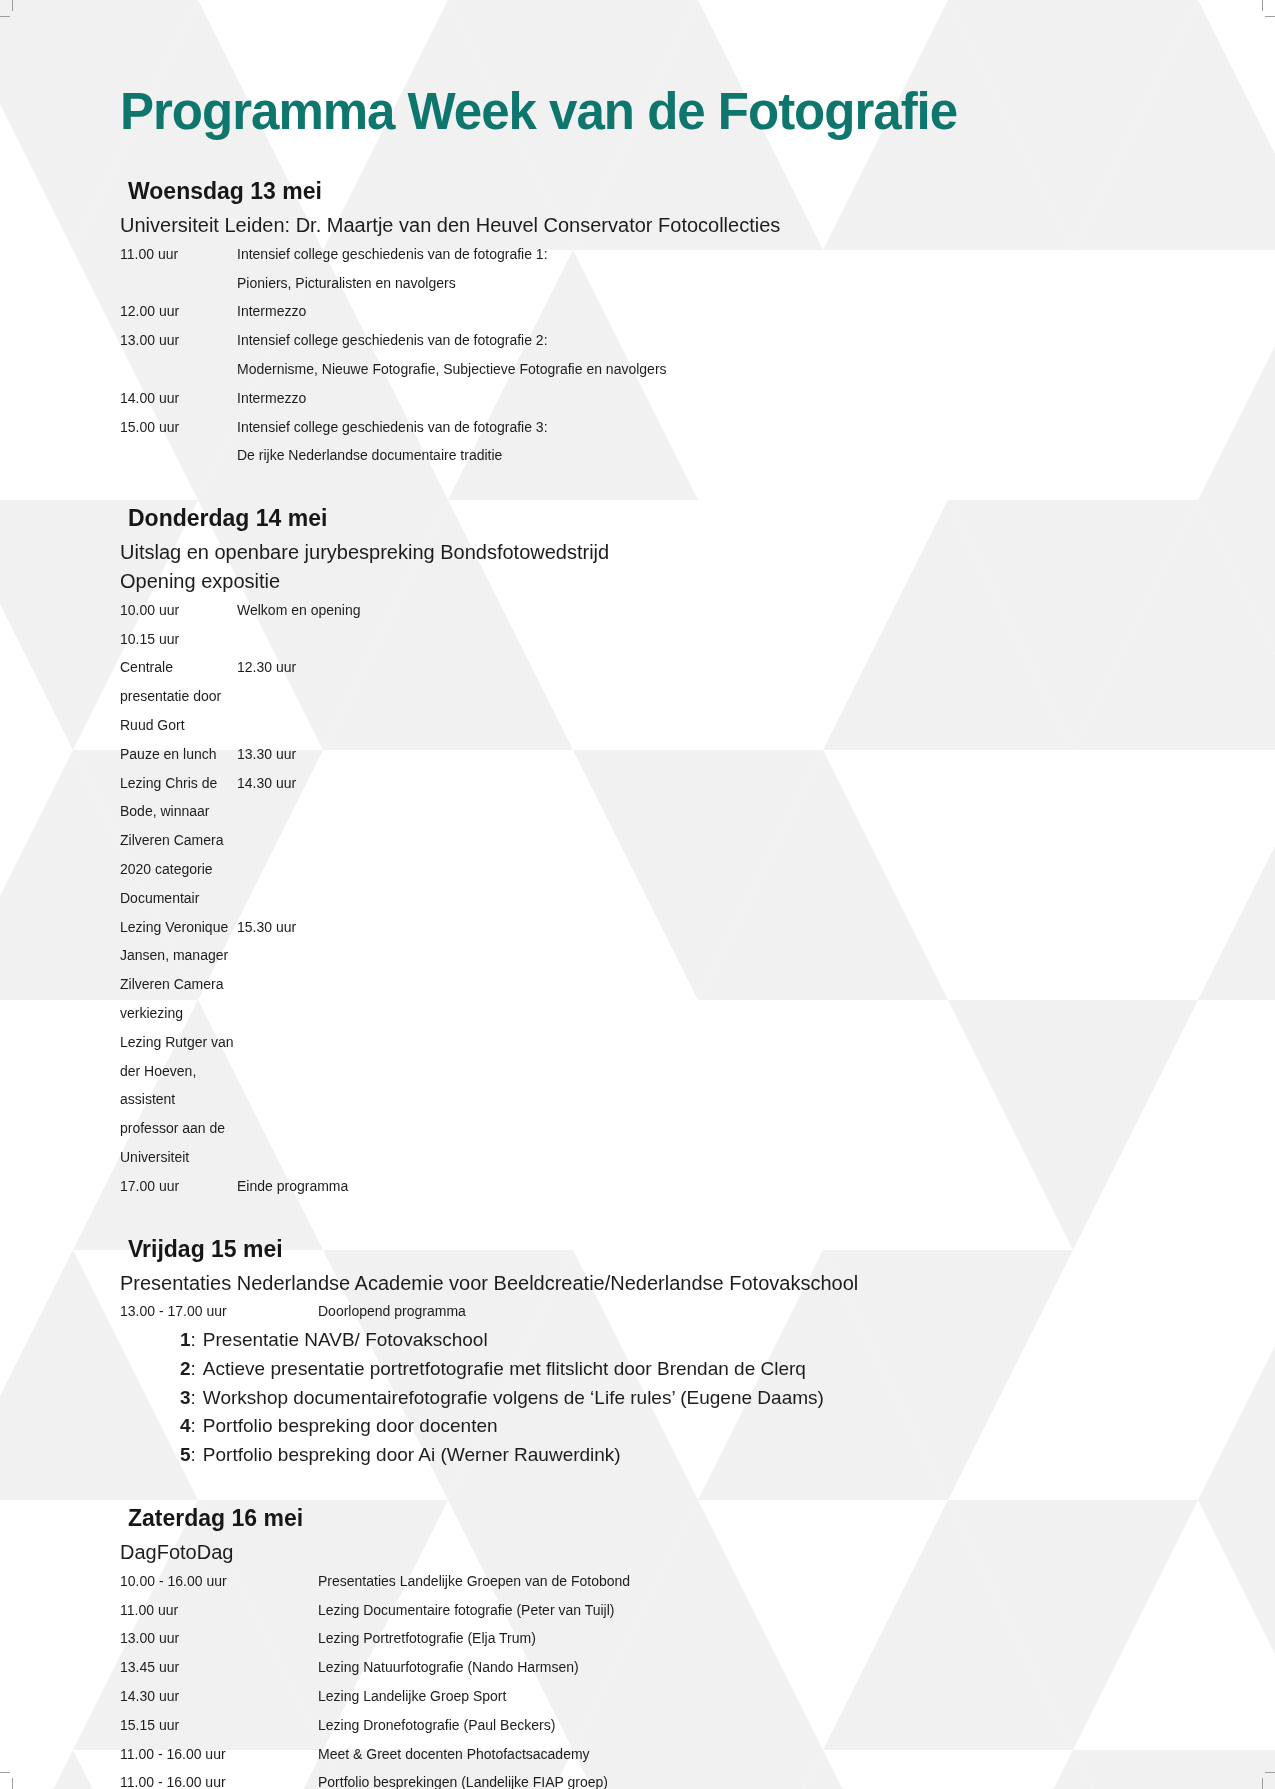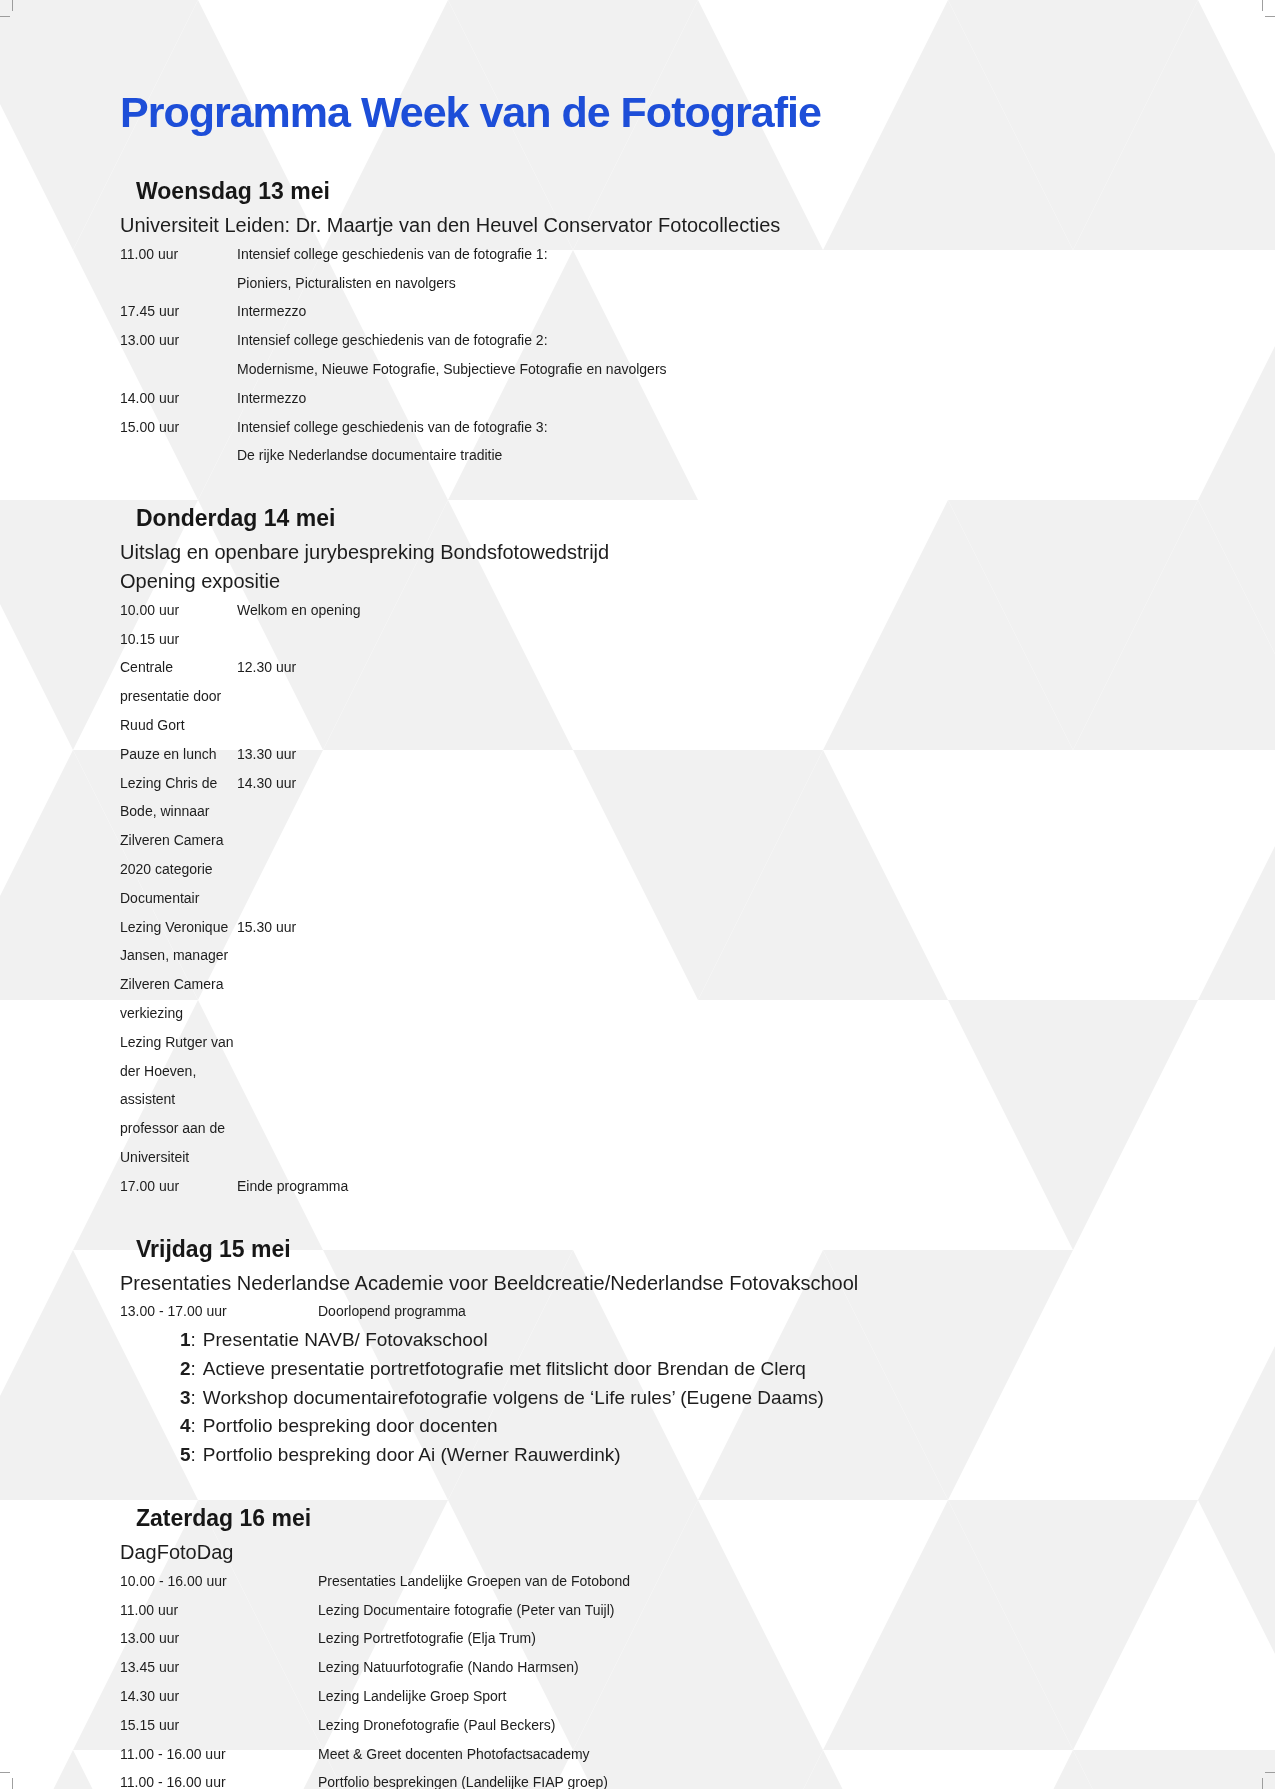--- a/index.html
+++ b/index.html
@@ -17,28 +17,28 @@
   
   .cm { position: absolute; background: #8e8e8e; opacity: .85; z-index: 2; }
   .cm.v { width: 1px; height: 11px; }
   .cm.h { width: 10px; height: 1px; }
 
   .content {
     position: absolute; left: 120px; top: 86px; width: 1040px; z-index: 1;
   }
   h1.title {
     margin: 0 0 38px 0;
-    font-size: 43px; line-height: 52px;
+    font-size: 51px; line-height: 52px;
     font-weight: 800; letter-spacing: -1px;
-    color: #1d4ed8;
+    color: #0f766e;
   }
   section { margin-top: 33px; }
   section:first-of-type { margin-top: 0; }
   h2.day {
-    margin: 0 0 5px 16px;
+    margin: 0 0 5px 8px;
     font-size: 23px; line-height: 30px; font-weight: 700;
     color: #171717;
   }
   .line { font-size: 20px; line-height: 28.8px; font-weight: 400; }
   .subhead { font-weight: 400; }
 
   .sched { display: grid; }
   .sched.narrow { grid-template-columns: 117px 1fr; }
   .sched.wide   { grid-template-columns: 198px 1fr; }
   .sched > div { font-size: 14px; line-height: 28.8px; }
@@ -122,21 +122,21 @@
     <h1 class="title">Programma Week van de Fotografie</h1>
 
     <section>
       <h2 class="day">Woensdag 13 mei</h2>
       <div class="line">Universiteit Leiden: Dr. Maartje van den Heuvel Conservator Fotocollecties</div>
       <div class="sched narrow">
         <div>11.00 uur</div>
         <div>Intensief college geschiedenis van de fotografie 1:</div>
         <div></div>
         <div>Pioniers, Picturalisten en navolgers</div>
-        <div>17.45 uur</div>
+        <div>12.00 uur</div>
         <div>Intermezzo</div>
         <div>13.00 uur</div>
         <div>Intensief college geschiedenis van de fotografie 2:</div>
         <div></div>
         <div>Modernisme, Nieuwe Fotografie, Subjectieve Fotografie en navolgers</div>
         <div>14.00 uur</div>
         <div>Intermezzo</div>
         <div>15.00 uur</div>
         <div>Intensief college geschiedenis van de fotografie 3:</div>
         <div></div>

